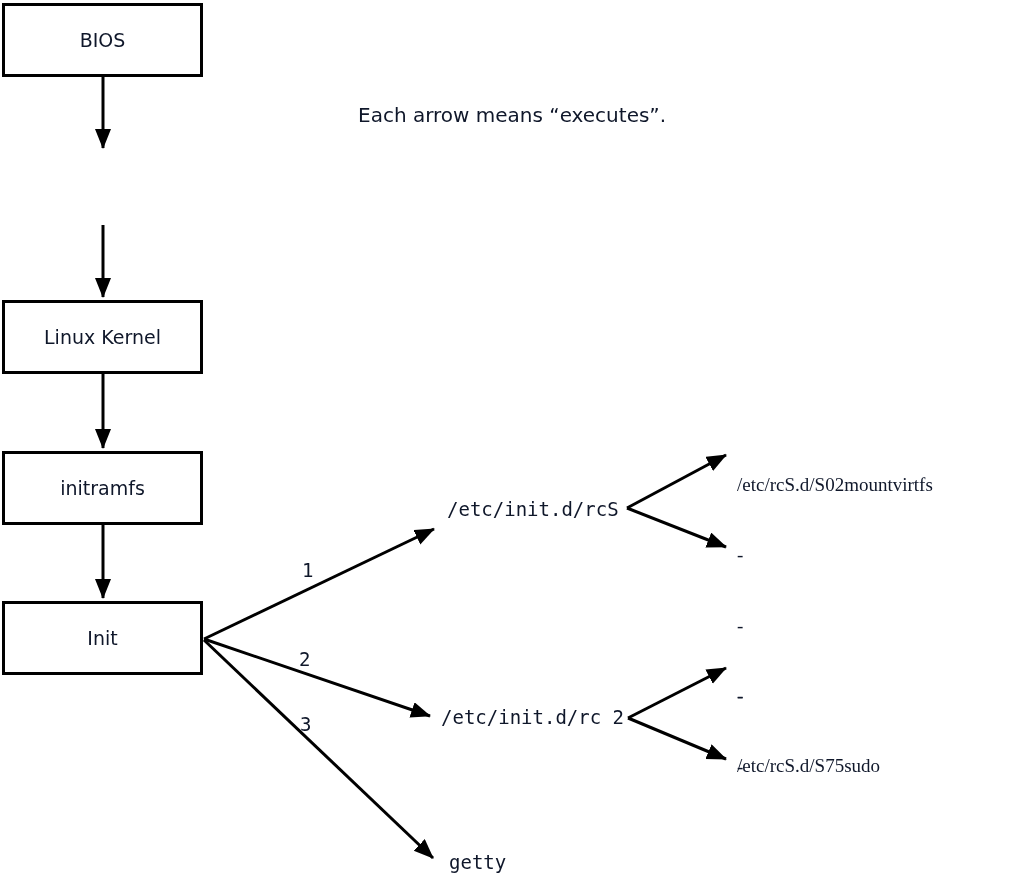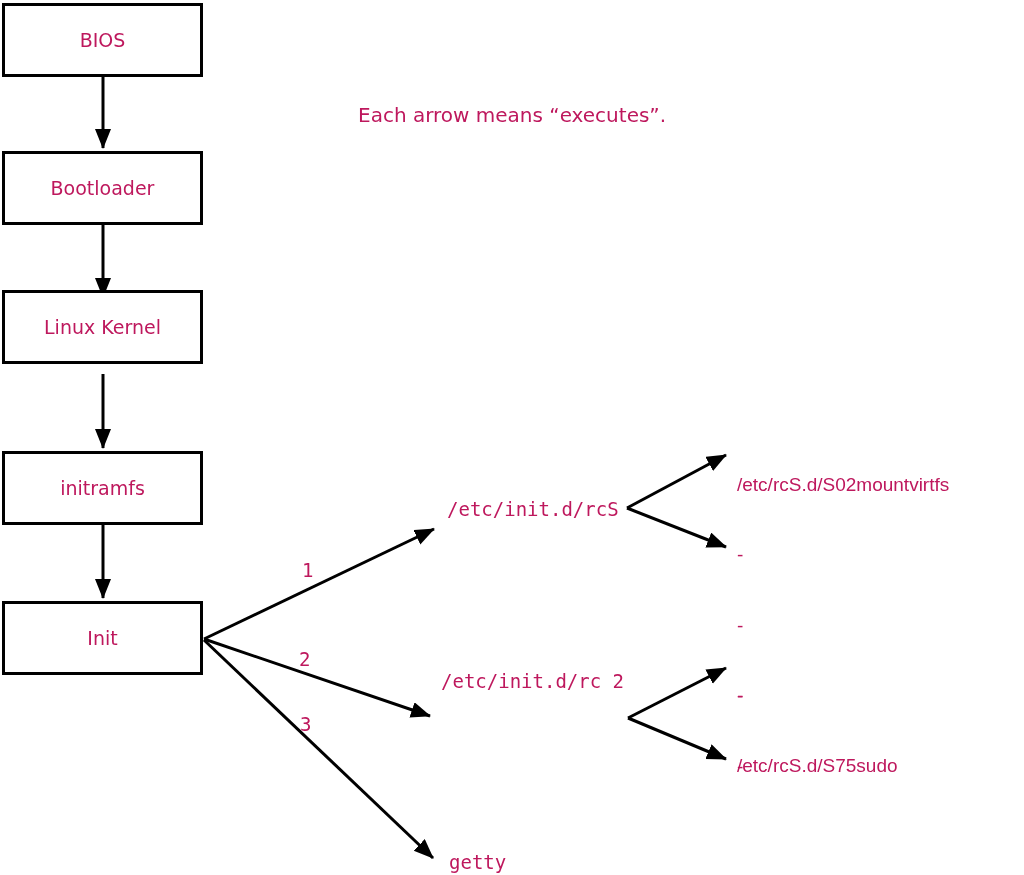--- a/index.html
+++ b/index.html
@@ -7,21 +7,21 @@
     padding: 0;
     background: #ffffff;
   }
   .stage {
     position: relative;
     width: 1024px;
     height: 875px;
     background: #ffffff;
     overflow: hidden;
     font-family: "DejaVu Sans", sans-serif;
-    color: #be185d;
+    color: #0f172a;
   }
   .arrow-layer {
     position: absolute;
     left: 0; top: 0;
     width: 1024px;
     height: 875px;
   }
   .box {
     position: absolute;
     left: 2px;
@@ -45,21 +45,21 @@
   .mono {
     position: absolute;
     font-family: "DejaVu Sans Mono", monospace;
     font-size: 19px;
     line-height: 22px;
     white-space: pre;
   }
   .script-group {
     position: absolute;
     left: 737px;
-    font-family: Liberation Sans, sans-serif;
+    font-family: Liberation Serif, serif;
     font-size: 19px;
     white-space: pre;
   }
   .script-group div { height: auto; }
   .g1 div { line-height: 26.25px; }
   .g2 div { line-height: 27px; }
 </style>
 </head>
 <body>
 
@@ -82,41 +82,38 @@
       <line x1="627" y1="508" x2="726" y2="455" marker-end="url(#ah)"></line>
       <line x1="627" y1="508" x2="726" y2="547" marker-end="url(#ah)"></line>
       <line x1="628" y1="718" x2="726" y2="668" marker-end="url(#ah)"></line>
       <line x1="628" y1="718" x2="726" y2="759" marker-end="url(#ah)"></line>
     </g>
   </svg>
 
   <div class="box" style="top:3px">
     <span>BIOS</span>
   </div>
-  <div class="box" style="top:151px">
-    <span>Bootloader</span>
-  </div>
-  <div class="box" style="top:290px">
+  <div class="box" style="top:300px">
     <span>Linux Kernel</span>
   </div>
   <div class="box" style="top:601px">
     <span>Init</span>
   </div>
   <div class="box" style="top:451px">
     <span>initramfs</span>
   </div>
 
   <div class="note">Each arrow means “executes”.</div>
 
   <div class="mono" style="left:302px; top:559px">1</div>
   <div class="mono" style="left:299px; top:648px">2</div>
   <div class="mono" style="left:300px; top:713px">3</div>
 
   <div class="mono" style="left:447px; top:498px">/etc/init.d/rcS</div>
-  <div class="mono" style="left:441px; top:670px">/etc/init.d/rc 2</div>
+  <div class="mono" style="left:441px; top:706px">/etc/init.d/rc 2</div>
   <div class="mono" style="left:449px; top:851px">getty</div>
 
   <div class="script-group g1" style="top:428px">
     <div>/etc/rcS.d/S02mountvirtfs</div>
     <div>-</div>
     <div>-</div>
     <div>-</div>
     <div>/etc/rcS.d/S75sudo</div>
   </div>
 

